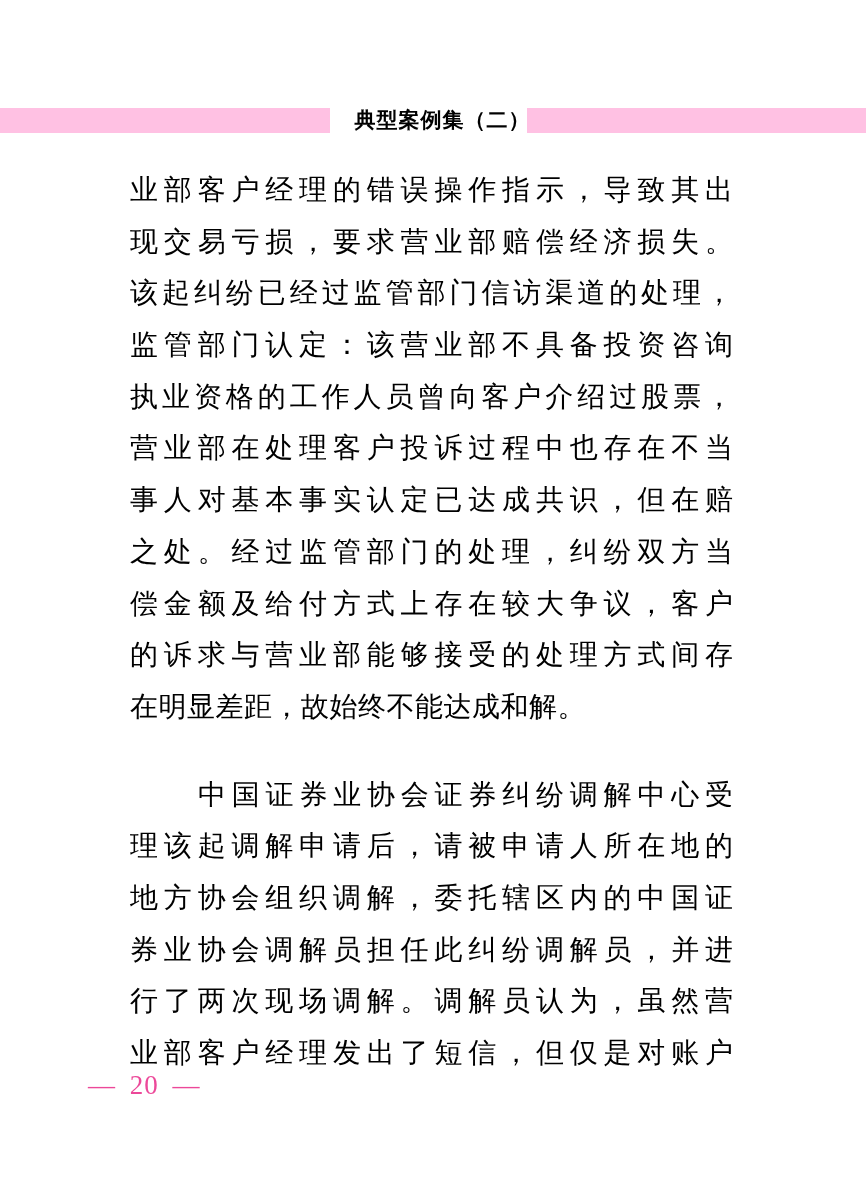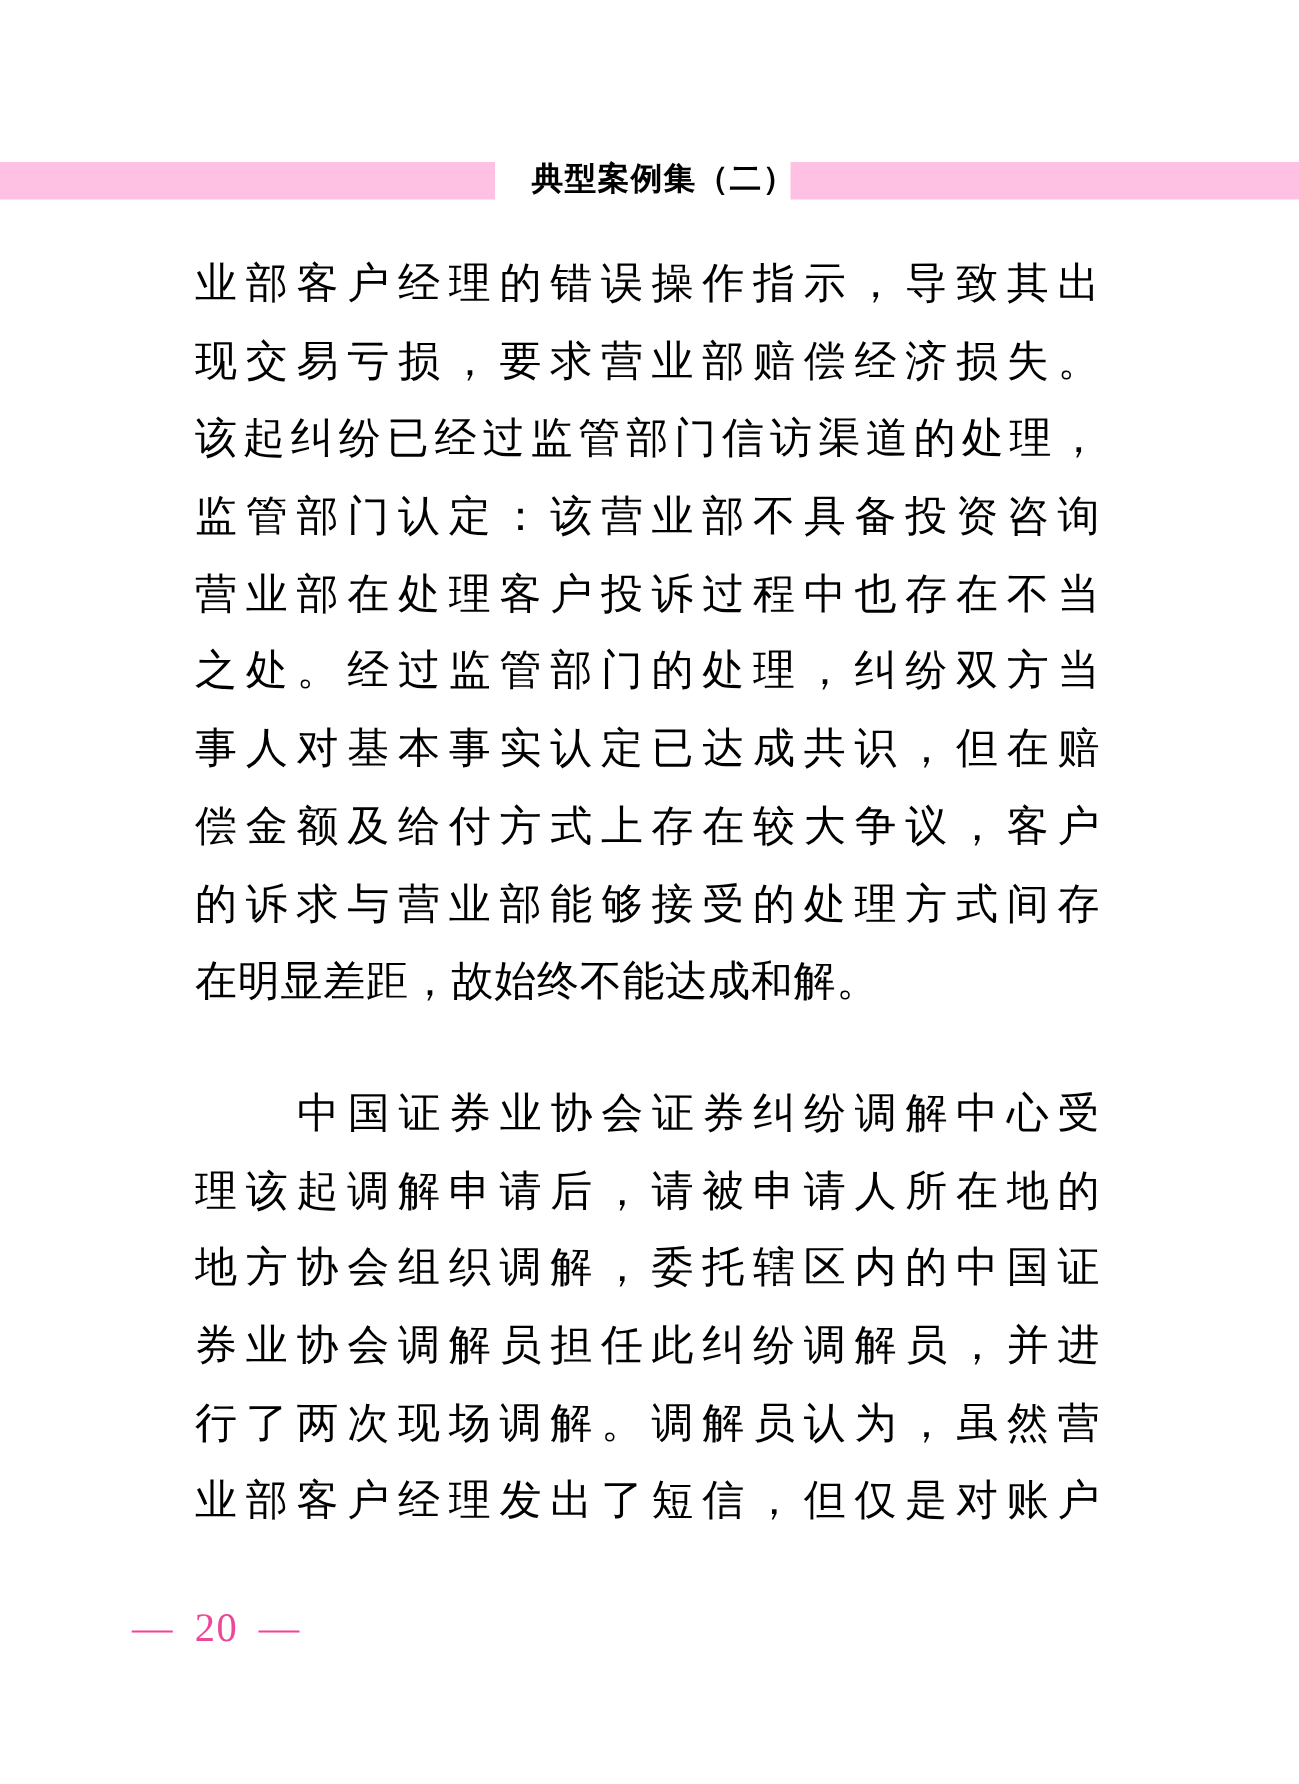--- a/index.html
+++ b/index.html
@@ -61,23 +61,24 @@
     <div class="bar left"></div>
     <div class="bar right"></div>
     <div class="title">典型案例集（二）</div>
   </div>
 
   <div class="bodytext">
     <div class="line">业部客户经理的错误操作指示，导致其出</div>
     <div class="line">现交易亏损，要求营业部赔偿经济损失。</div>
     <div class="line">该起纠纷已经过监管部门信访渠道的处理，</div>
     <div class="line">监管部门认定：该营业部不具备投资咨询</div>
+    <div class="line">执业资格的工作人员曾向客户介绍过股票，</div>
     <div class="line">营业部在处理客户投诉过程中也存在不当</div>
+    <div class="line">事人对基本事实认定已达成共识，但在赔</div>
     <div class="line">之处。经过监管部门的处理，纠纷双方当</div>
-    <div class="line">事人对基本事实认定已达成共识，但在赔</div>
     <div class="line">偿金额及给付方式上存在较大争议，客户</div>
     <div class="line">的诉求与营业部能够接受的处理方式间存</div>
     <div class="line para-end">在明显差距，故始终不能达成和解。</div>
     <div class="line indent">中国证券业协会证券纠纷调解中心受</div>
     <div class="line">理该起调解申请后，请被申请人所在地的</div>
     <div class="line">地方协会组织调解，委托辖区内的中国证</div>
     <div class="line">券业协会调解员担任此纠纷调解员，并进</div>
     <div class="line">行了两次现场调解。调解员认为，虽然营</div>
     <div class="line">业部客户经理发出了短信，但仅是对账户</div>
   </div>

